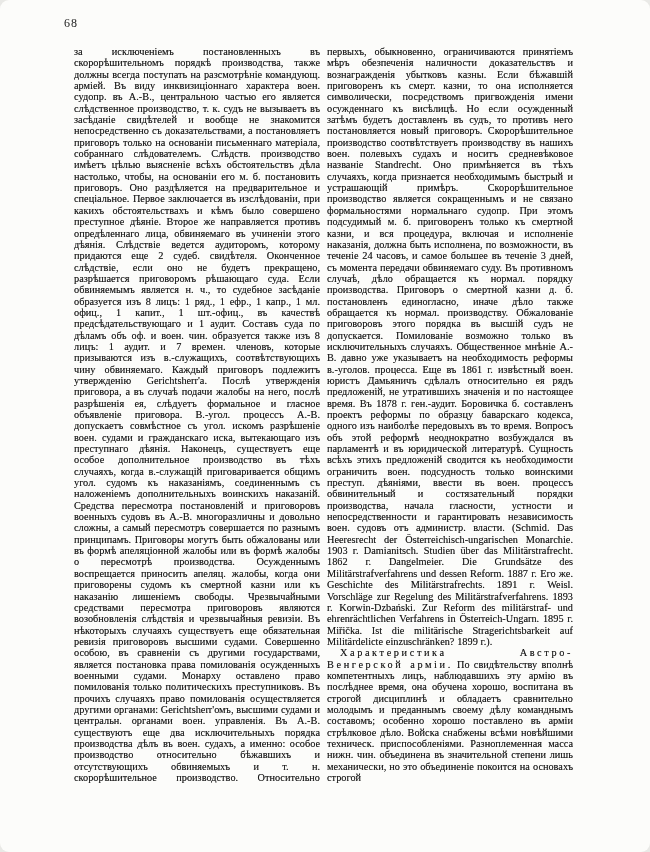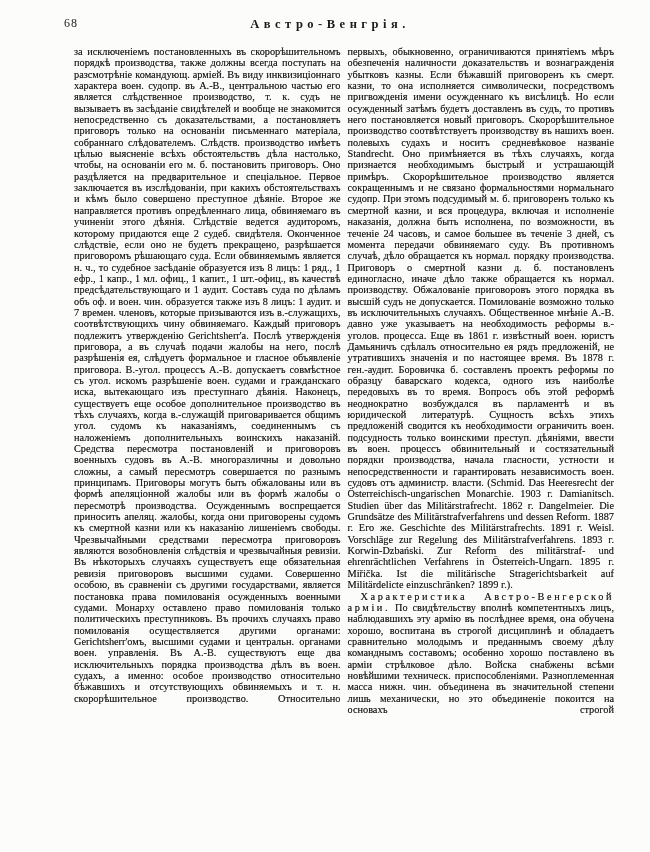--- a/index.html
+++ b/index.html
@@ -9,20 +9,21 @@
   }
   .page {
     position: relative;
     width: 650px;
     height: 852px;
     margin: 0 auto;
     background: var(--paper, #fcfcfa);
     overflow: hidden;
     font-family: "Liberation Serif", "DejaVu Serif", serif;
     color: var(--ink, #1b1b1b);
+    border-radius: 9px;
   }
   .page-header {
     position: relative;
     height: 22px;
     padding-top: 17px;
   }
   .page-number {
     position: absolute;
     left: 64px;
     top: 16px;
@@ -32,21 +33,21 @@
   .running-title {
     text-align: center;
     font-size: 12.5px;
     font-weight: bold;
     letter-spacing: 4.5px;
     padding-left: 10px;
   }
   .columns {
     display: flex;
     gap: 7px;
-    margin: 7px 36px 0 74px;
+    margin: 7px 77px 0 74px;
   }
   .col {
     flex: 1 1 0;
     min-width: 0;
     font-size: 10.3px;
     line-height: 11.35px;
     text-align: justify;
     text-shadow: 0 0 0.4px rgba(20,20,20,0.55);
     word-spacing: 0.2px;
   }
@@ -62,21 +63,20 @@
   }
   .seg-italic { }
   .seg-spaced { letter-spacing: 2.6px; }
 </style>
 </head>
 <body>
 
 <div class="page">
   <div class="page-header">
     <span class="page-number">68</span>
-    <div class="running-title">Австро-Венгрія.</div>
   </div>
   <div class="columns">
     <div class="col">
       <p class="continues">за исключеніемъ постановленныхъ въ скорорѣшительномъ порядкѣ производства, также должны всегда поступать на разсмотрѣніе командующ. арміей. Въ виду инквизиціоннаго характера воен. судопр. въ А.-В., центральною частью его является слѣдственное производство, т. к. судъ не вызываетъ въ засѣданіе свидѣтелей и вообще не знакомится непосредственно съ доказательствами, а постановляетъ приговоръ только на основаніи письменнаго матеріала, собраннаго слѣдователемъ. Слѣдств. производство имѣетъ цѣлью выясненіе всѣхъ обстоятельствъ дѣла настолько, чтобы, на основаніи его м. б. постановить приговоръ. Оно раздѣляется на предварительное и спеціальное. Первое заключается въ изслѣдованіи, при какихъ обстоятельствахъ и кѣмъ было совершено преступное дѣяніе. Второе же направляется противъ опредѣленнаго лица, обвиняемаго въ учиненіи этого дѣянія. Слѣдствіе ведется аудиторомъ, которому придаются еще 2 судеб. свидѣтеля. Оконченное слѣдствіе, если оно не будетъ прекращено, разрѣшается приговоромъ рѣшающаго суда. Если обвиняемымъ является н. ч., то судебное засѣданіе образуется изъ 8 лицъ: 1 ряд., 1 ефр., 1 капр., 1 мл. офиц., 1 капит., 1 шт.-офиц., въ качествѣ предсѣдательствующаго и 1 аудит. Составъ суда по дѣламъ объ оф. и воен. чин. образуется также изъ 8 лицъ: 1 аудит. и 7 времен. членовъ, которые призываются изъ в.-служащихъ, соотвѣтствующихъ чину обвиняемаго. Каждый приговоръ подлежитъ утвержденію Gerichtsherr'а. Послѣ утвержденія приговора, а въ случаѣ подачи жалобы на него, послѣ разрѣшенія ея, слѣдуетъ формальное и гласное объявленіе приговора. В.-угол. процессъ А.-В. допускаетъ совмѣстное съ угол. искомъ разрѣшеніе воен. судами и гражданскаго иска, вытекающаго изъ преступнаго дѣянія. Наконецъ, существуетъ еще особое дополнительное производство въ тѣхъ случаяхъ, когда в.-служащій приговаривается общимъ угол. судомъ къ наказаніямъ, соединеннымъ съ наложеніемъ дополнительныхъ воинскихъ наказаній. Средства пересмотра постановленій и приговоровъ военныхъ судовъ въ А.-В. многоразличны и довольно сложны, а самый пересмотръ совершается по разнымъ принципамъ. Приговоры могутъ быть обжалованы или въ формѣ апеляціонной жалобы или въ формѣ жалобы о пересмотрѣ производства. Осужденнымъ воспрещается приносить апеляц. жалобы, когда они приговорены судомъ къ смертной казни или къ наказанію лишеніемъ свободы. Чрезвычайными средствами пересмотра приговоровъ являются возобновленія слѣдствія и чрезвычайныя ревизіи. Въ нѣкоторыхъ случаяхъ существуетъ еще обязательная ревизія приговоровъ высшими судами. Совершенно особою, въ сравненіи съ другими государствами, является постановка права помилованія осужденныхъ военными судами. Монарху оставлено право помилованія только политическихъ преступниковъ. Въ прочихъ случаяхъ право помилованія осуществляется другими органами: Gerichtsherr'омъ, высшими судами и центральн. органами воен. управленія. Въ А.-В. существуютъ еще два исключительныхъ порядка производства дѣлъ въ воен. судахъ, а именно: особое производство относительно бѣжавшихъ и отсутствующихъ обвиняемыхъ и т. н. скорорѣшительное производство. Относительно</p>
     </div>
     <div class="col">
       <p><span>первыхъ, обыкновенно, ограничиваются принятіемъ мѣръ обезпеченія наличности доказательствъ и вознагражденія убытковъ казны. Если бѣжавшій приговоренъ къ смерт. казни, то она исполняется символически, посредствомъ пригвожденія имени осужденнаго къ висѣлицѣ. Но если осужденный затѣмъ будетъ доставленъ въ судъ, то противъ него постановляется новый приговоръ. Скорорѣшительное производство соотвѣтствуетъ производству въ нашихъ воен. полевыхъ судахъ и носитъ средневѣковое названіе Standrecht. Оно примѣняется въ тѣхъ случаяхъ, когда признается необходимымъ быстрый и устрашающій примѣръ. Скорорѣшительное производство является сокращеннымъ и не связано формальностями нормальнаго судопр. При этомъ подсудимый м. б. приговоренъ только къ смертной казни, и вся процедура, включая и исполненіе наказанія, должна быть исполнена, по возможности, въ теченіе 24 часовъ, и самое большее въ теченіе 3 дней, съ момента передачи обвиняемаго суду. Въ противномъ случаѣ, дѣло обращается къ нормал. порядку производства. Приговоръ о смертной казни д. б. постановленъ единогласно, иначе дѣло также обращается къ нормал. производству. Обжалованіе приговоровъ этого порядка въ высшій судъ не допускается. Помилованіе возможно только въ исключительныхъ случаяхъ. Общественное мнѣніе А.-В. давно уже указываетъ на необходимость реформы в.-уголов. процесса. Еще въ 1861 г. извѣстный воен. юристъ Дамьяничъ сдѣлалъ относительно ея рядъ предложеній, не утратившихъ значенія и по настоящее время. Въ 1878 г. ген.-аудит. Боровичка б. составленъ проектъ реформы по образцу баварскаго кодекса, одного изъ наиболѣе передовыхъ въ то время. Вопросъ объ этой реформѣ неоднократно возбуждался въ парламентѣ и въ юридической литературѣ. Сущность всѣхъ этихъ предложеній сводится къ необходимости ограничить воен. подсудность только воинскими преступ. дѣяніями, ввести въ воен. процессъ обвинительный и состязательный порядки производства, начала гласности, устности и непосредственности и гарантировать независимость воен. судовъ отъ администр. власти. (</span><span class="seg-italic">Schmid</span><span>. Das Heeresrecht der Österreichisch-ungarischen Monarchie. 1903 г. </span><span class="seg-italic">Damianitsch</span><span>. Studien über das Militärstrafrecht. 1862 г. </span><span class="seg-italic">Dangelmeier</span><span>. Die Grundsätze des Militärstrafverfahrens und dessen Reform. 1887 г. </span><span class="seg-italic">Его же</span><span>. Geschichte des Militärstrafrechts. 1891 г. </span><span class="seg-italic">Weisl</span><span>. Vorschläge zur Regelung des Militärstrafverfahrens. 1893 г. </span><span class="seg-italic">Korwin-Dzbański</span><span>. Zur Reform des militärstraf- und ehrenrächtlichen Verfahrens in Österreich-Ungarn. 1895 г. </span><span class="seg-italic">Miřička</span><span>. Ist die militärische Stragerichtsbarkeit auf Militärdelicte einzuschränken? 1899 г.).</span></p>
       <p class="continues indent"><span class="seg-spaced">Характеристика Австро-Венгерской арміи.</span><span> По свидѣтельству вполнѣ компетентныхъ лицъ, наблюдавшихъ эту армію въ послѣднее время, она обучена хорошо, воспитана въ строгой дисциплинѣ и обладаетъ сравнительно молодымъ и преданнымъ своему дѣлу команднымъ составомъ; особенно хорошо поставлено въ арміи стрѣлковое дѣло. Войска снабжены всѣми новѣйшими техническ. приспособленіями. Разноплеменная масса нижн. чин. объединена въ значительной степени лишь механически, но это объединеніе покоится на основахъ строгой</span></p>
     </div>
   </div>

